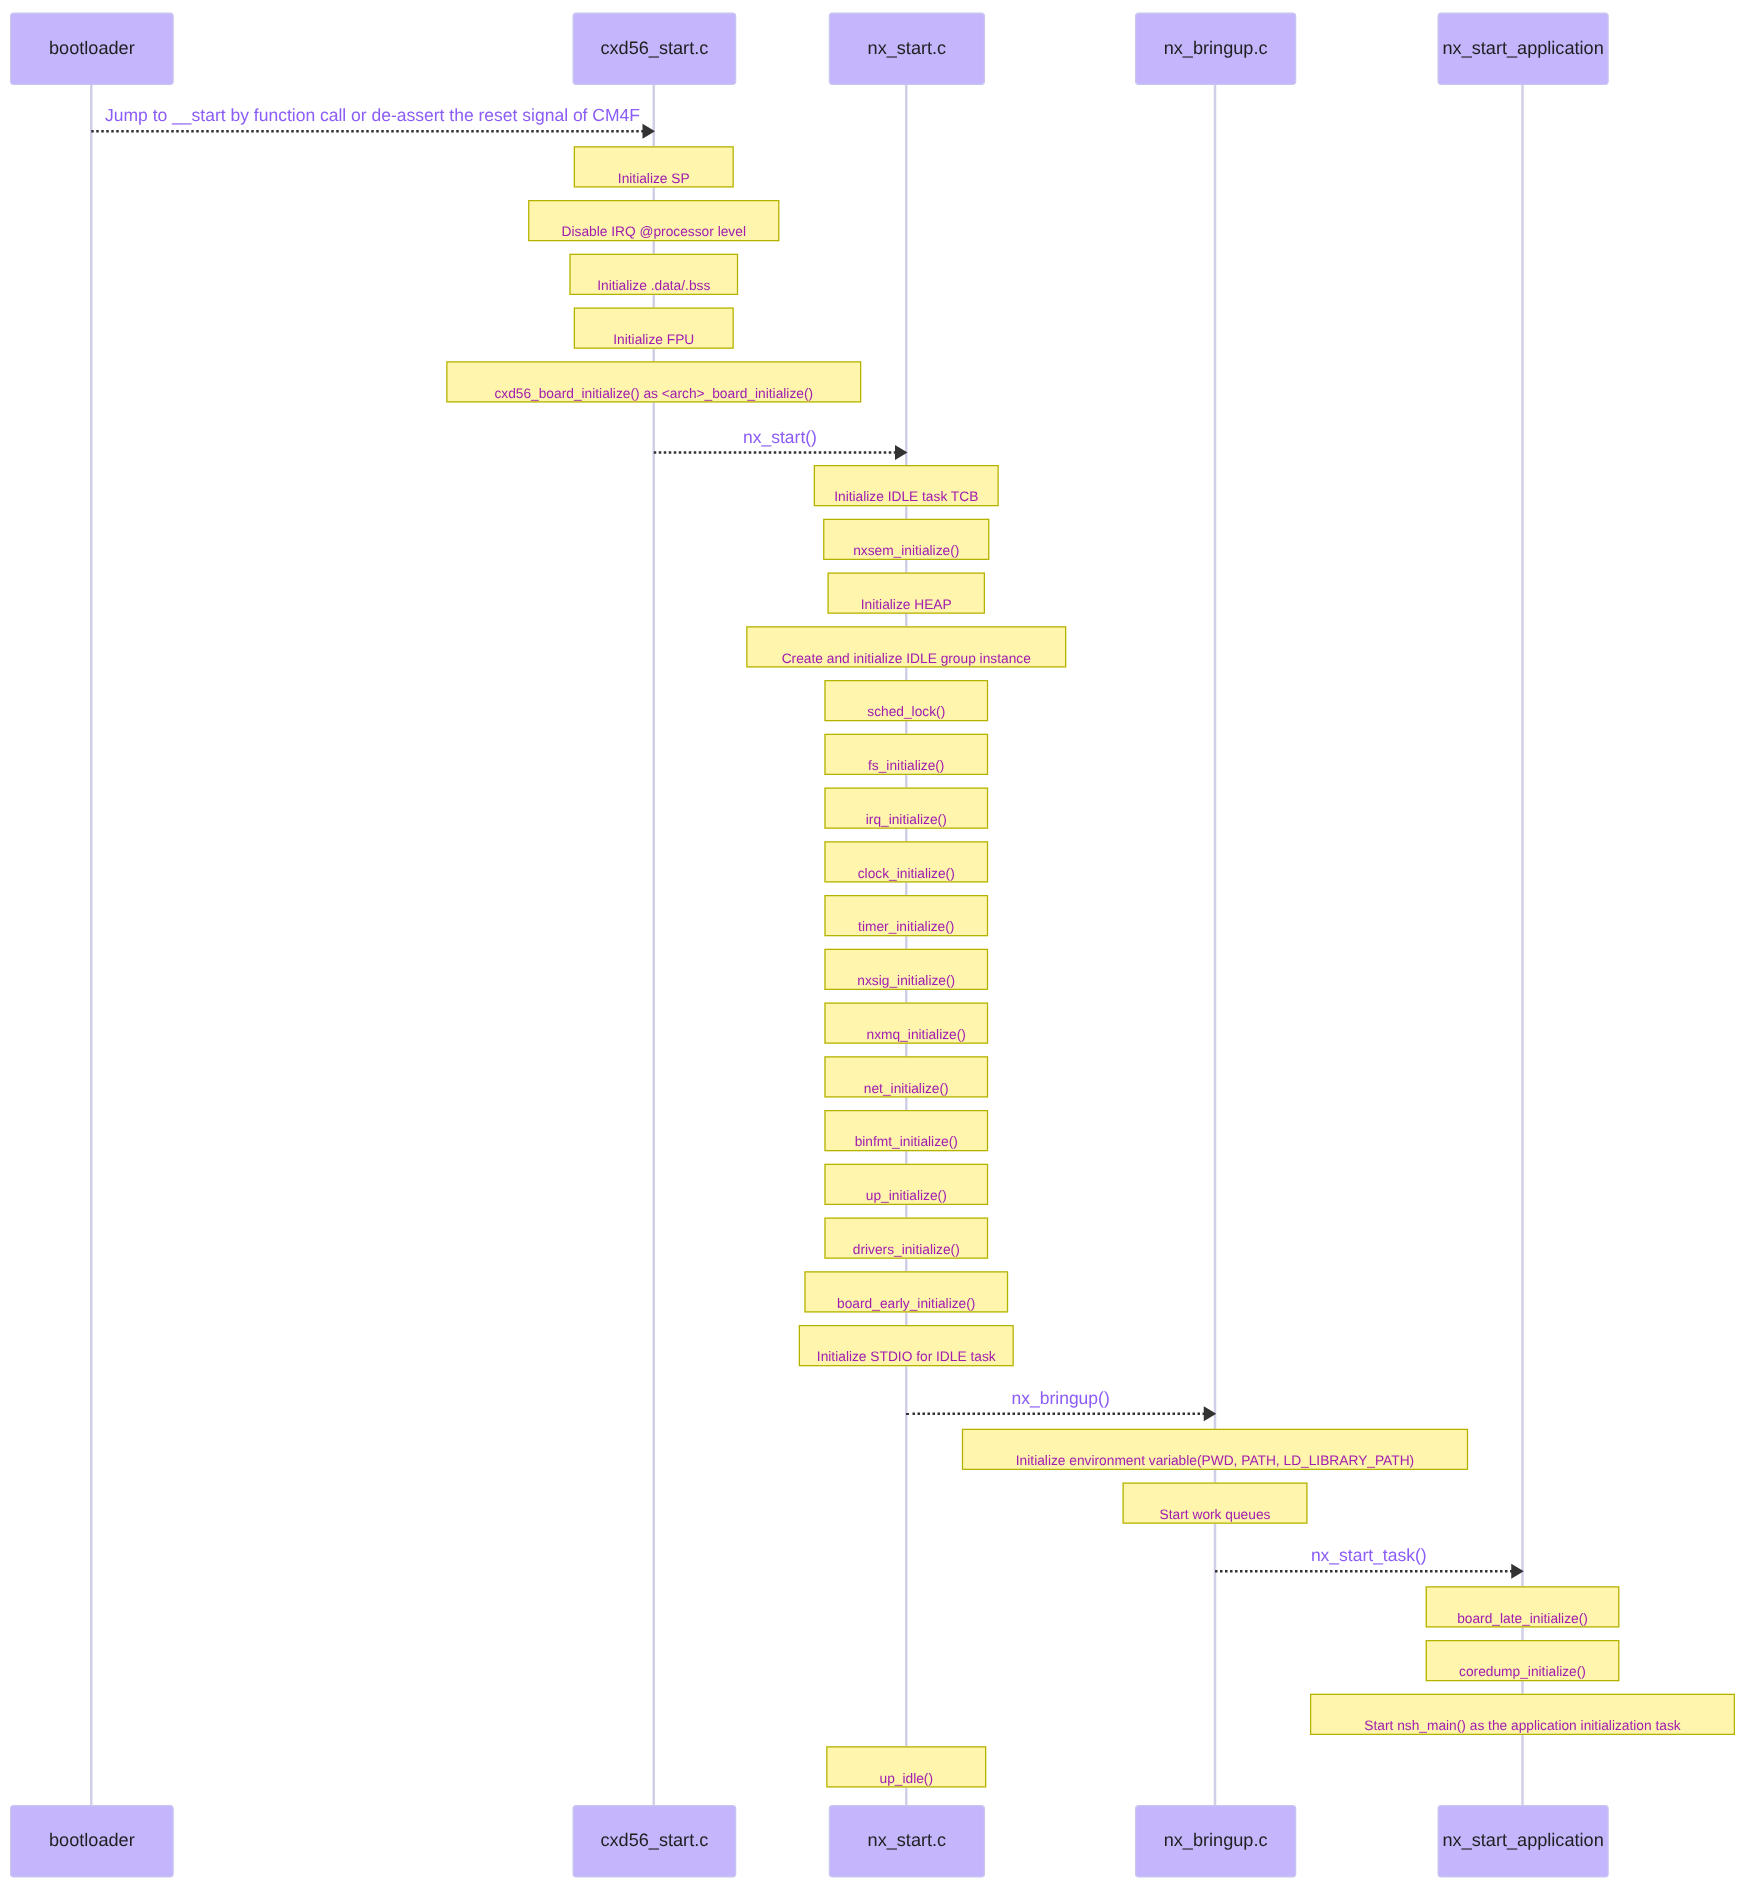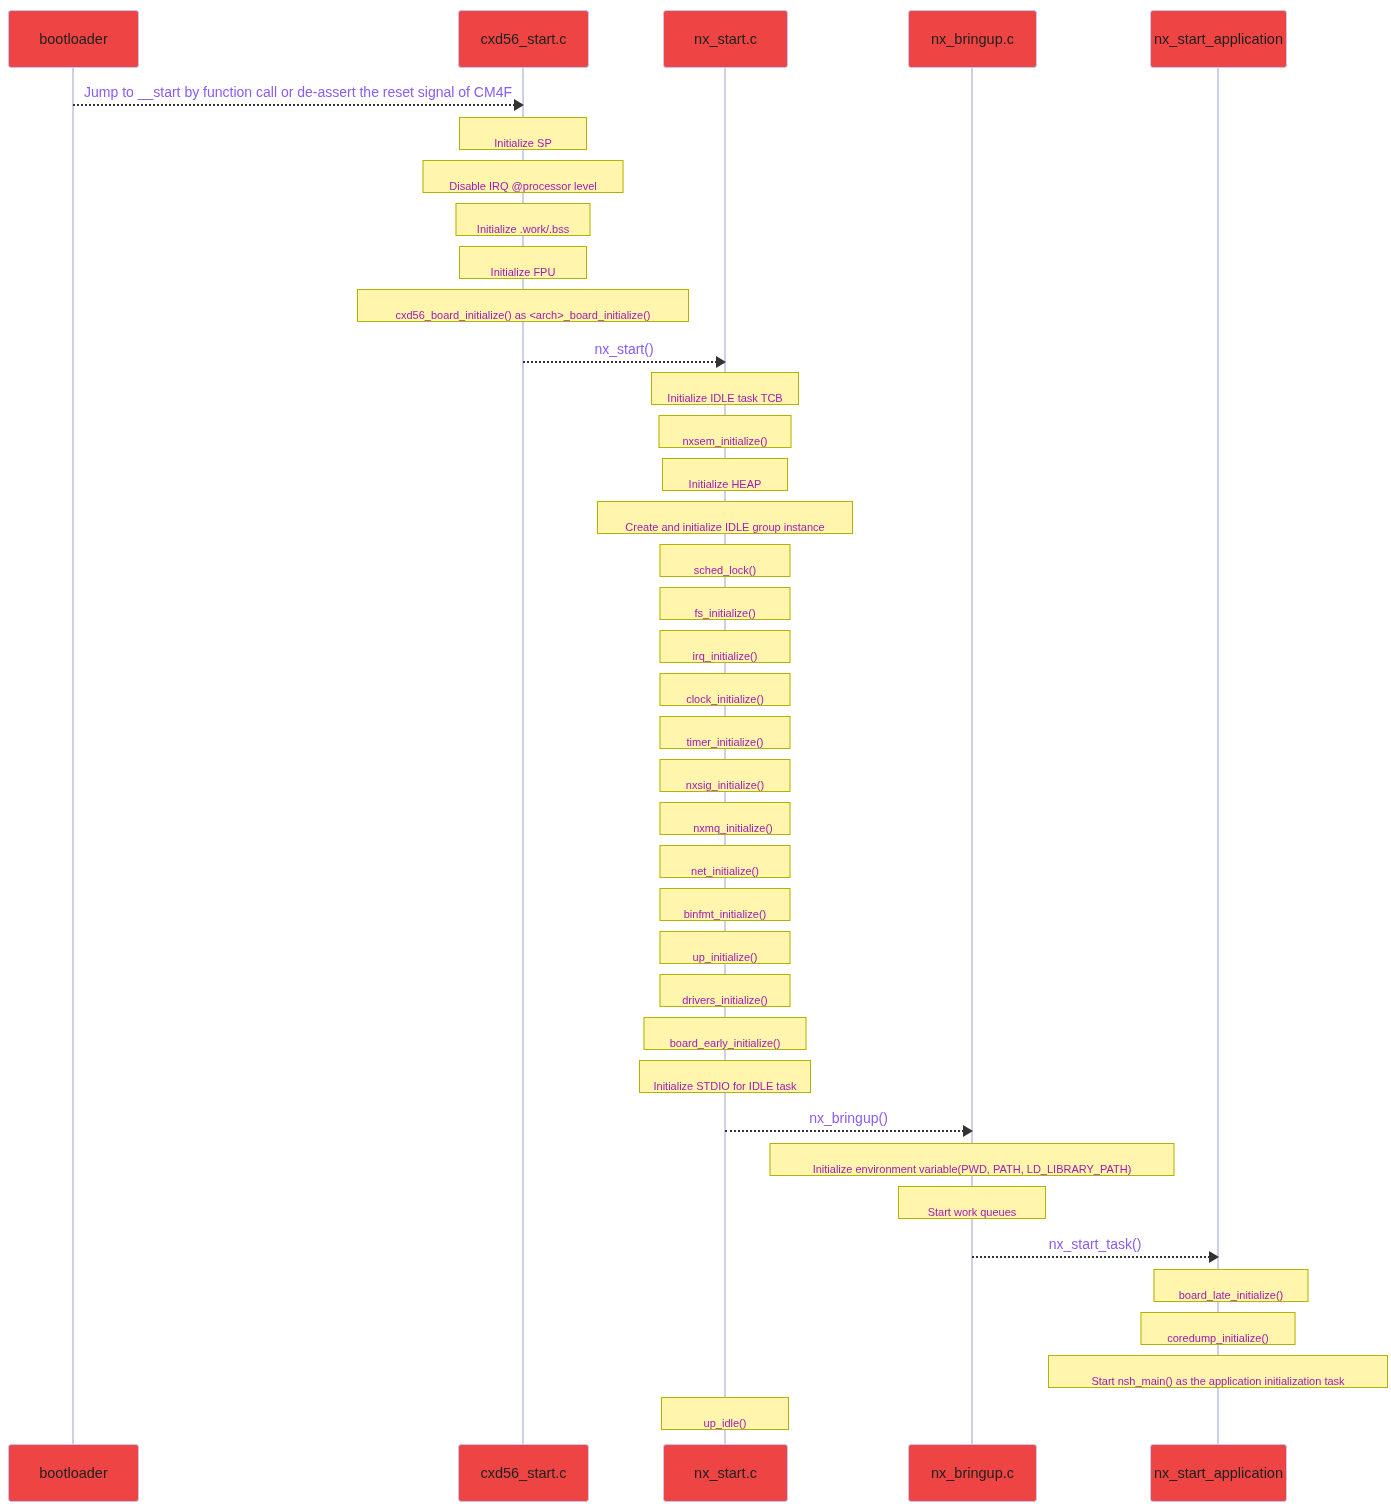--- a/index.html
+++ b/index.html
@@ -21,21 +21,21 @@
   .lifeline {
     position: absolute;
     width: 2px;
     background: #cfcfe8;
     top: 68px;
     height: 1376px;
   }
   .participant {
     position: absolute;
     box-sizing: border-box;
-    background: #ef4444;
+    background: #c4b5fd;
     border: 1px solid #c6c6f0;
     border-radius: 3px;
     height: 58px;
     display: flex;
     align-items: center;
     justify-content: center;
     color: #1f1f1f;
     font-size: 14.5px;
     white-space: nowrap;
     overflow: hidden;
@@ -121,21 +121,21 @@
       <div class="msg-label" style="left: 1095px; top: 1236px;">nx_start_task()</div>
     </div>
   <div id="notes">
       <div class="note" style="left: 523px; top: 117px; width: 128px;">
         <span>Initialize SP</span>
       </div>
       <div class="note" style="left: 523px; top: 160px; width: 201px;">
         <span>Disable IRQ @processor level</span>
       </div>
       <div class="note" style="left: 523px; top: 203px; width: 135px;">
-        <span>Initialize .work/.bss</span>
+        <span>Initialize .data/.bss</span>
       </div>
       <div class="note" style="left: 523px; top: 246px; width: 128px;">
         <span>Initialize FPU</span>
       </div>
       <div class="note" style="left: 523px; top: 289px; width: 332px;">
         <span>cxd56_board_initialize() as &lt;arch&gt;_board_initialize()</span>
       </div>
       <div class="note" style="left: 725px; top: 372px; width: 148px;">
         <span>Initialize IDLE task TCB</span>
       </div>
@@ -186,21 +186,21 @@
       </div>
       <div class="note" style="left: 725px; top: 1060px; width: 172px;">
         <span>Initialize STDIO for IDLE task</span>
       </div>
       <div class="note" style="left: 972px; top: 1143px; width: 405px;">
         <span>Initialize environment variable(PWD, PATH, LD_LIBRARY_PATH)</span>
       </div>
       <div class="note" style="left: 972px; top: 1186px; width: 148px;">
         <span>Start work queues</span>
       </div>
-      <div class="note" style="left: 1218px; top: 1269px; width: 155px; margin-left: 13px;">
+      <div class="note" style="left: 1218px; top: 1269px; width: 155px;">
         <span>board_late_initialize()</span>
       </div>
       <div class="note" style="left: 1218px; top: 1312px; width: 155px;">
         <span>coredump_initialize()</span>
       </div>
       <div class="note" style="left: 1218px; top: 1355px; width: 340px;">
         <span>Start nsh_main() as the application initialization task</span>
       </div>
       <div class="note" style="left: 725px; top: 1397px; width: 128px;">
         <span>up_idle()</span>

